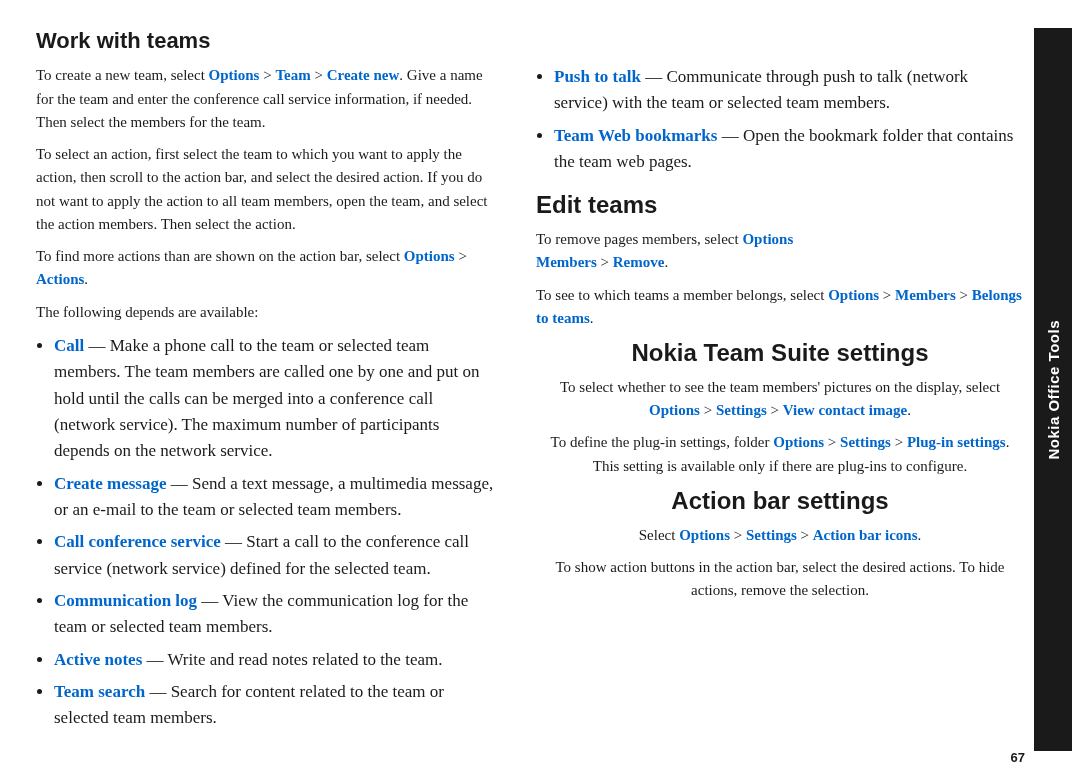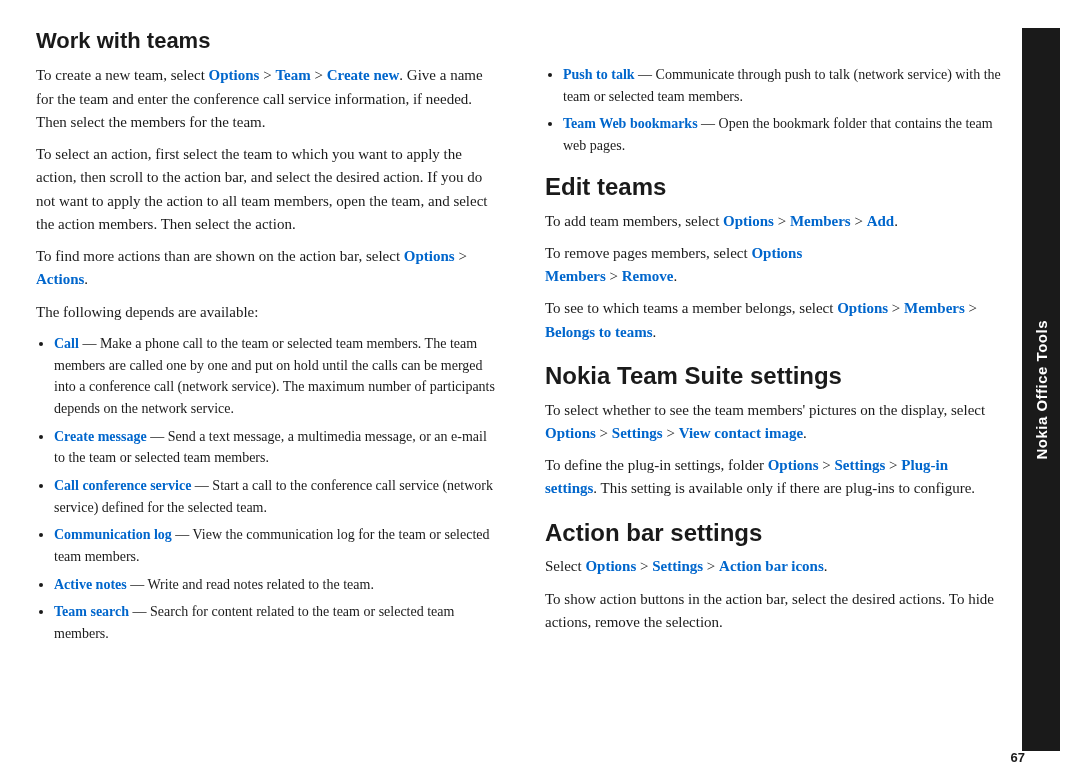--- a/index.html
+++ b/index.html
@@ -10,22 +10,22 @@
       font-family: 'Times New Roman', Times, serif;
       font-size: 13.5px;
       color: #1a1a1a;
       overflow: hidden;
       display: flex;
     }
 
     .main-content {
       flex: 1;
       display: flex;
-      padding: 28px 20px 28px 36px;
-      gap: 9px;
+      padding: 28px 8px 28px 36px;
+      gap: 0;
     }
 
     .left-column {
       width: 490px;
       padding-right: 30px;
     }
 
     .right-column {
       flex: 1;
       padding-left: 10px;
@@ -82,42 +82,42 @@
       font-weight: bold;
       text-decoration: none;
     }
 
     ul {
       margin: 6px 0 9px 18px;
       padding: 0;
     }
 
     ul li {
-      font-size: 14px;
+      font-size: 17px;
       line-height: 1.55;
       margin-bottom: 6px;
       list-style-type: disc;
     }
 
     ul li::marker {
       color: #1a1a1a;
     }
 
     .page-number {
       position: absolute;
       bottom: 14px;
       right: 55px;
       font-family: Arial, sans-serif;
       font-size: 13px;
       font-weight: bold;
       color: #1a1a1a;
     }
 
     .section-gap {
-      margin-top: 18px;
+      text-align: center;
     }
 
     .section-gap-sm {
       margin-top: 12px;
     }
   </style>
 </head>
 <body>
 
 <div class="main-content">
@@ -166,23 +166,20 @@
         <span class="link-blue">Push to talk</span><span> — Communicate through push to talk (network service) with the team or selected team members.</span>
       </li>
       <li>
         <span class="link-blue">Team Web bookmarks</span><span> — Open the bookmark folder that contains the team web pages.</span>
       </li>
     </ul>
 
     <div class="section-gap-sm">
       <h2 class="section-title">Edit teams</h2>
 
-      <p>
-        <span>To add team members, select </span><span class="link-blue">Options</span><span> &gt; </span><span class="link-blue">Members</span><span> &gt; </span><span class="link-blue">Add</span><span>.</span>
-      </p>
 
       <p>
         <span>To remove pages members, select </span><span class="link-blue">Options</span><br><span class="link-blue">Members</span><span> &gt; </span><span class="link-blue">Remove</span><span>.</span>
       </p>
 
 
       <p>
         <span>To see to which teams a member belongs, select </span><span class="link-blue">Options</span><span> &gt; </span><span class="link-blue">Members</span><span> &gt; </span><span class="link-blue">Belongs to teams</span><span>.</span>
       </p>
     </div>

